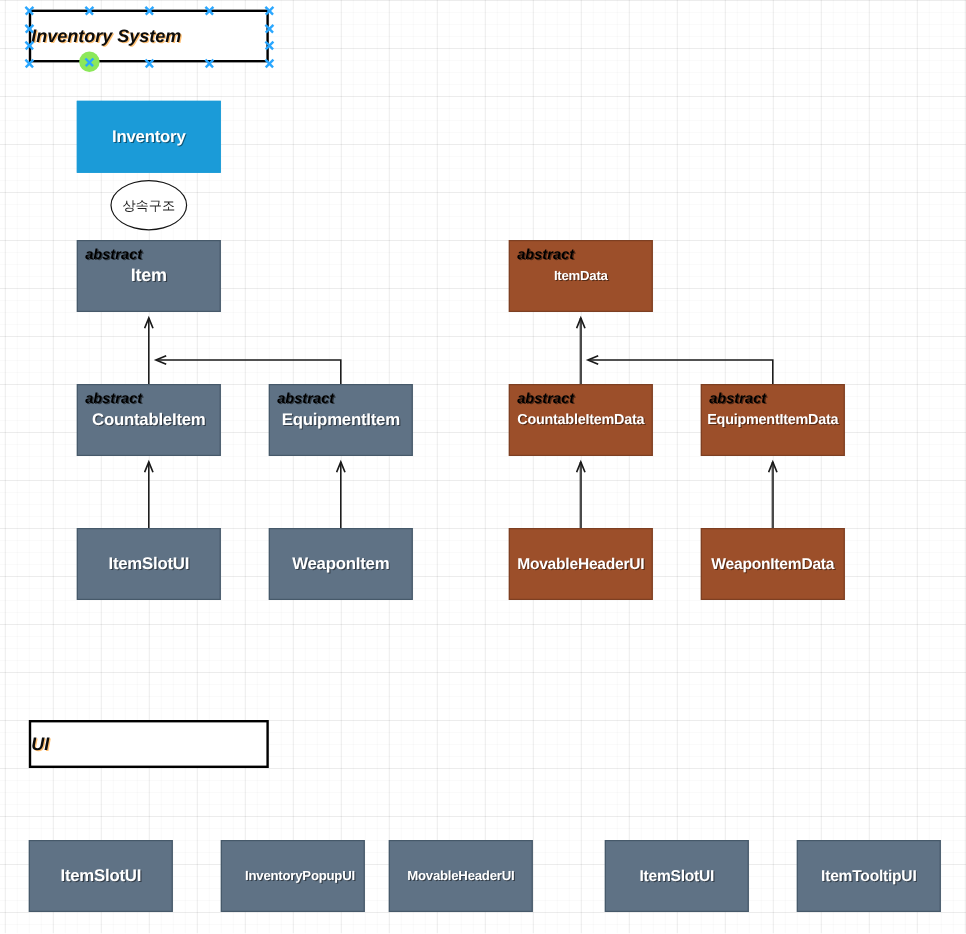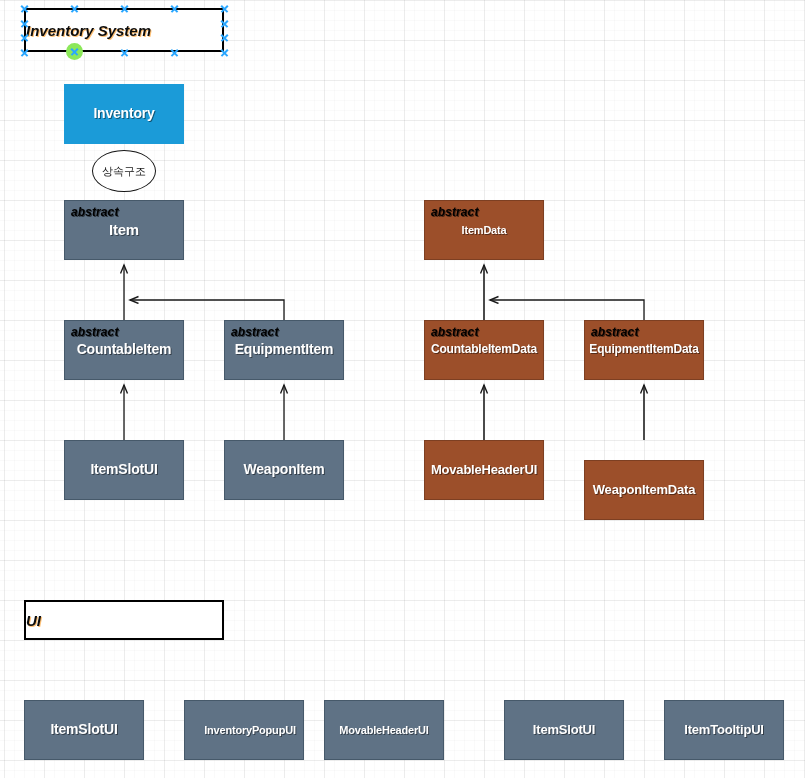--- a/index.html
+++ b/index.html
@@ -273,21 +273,21 @@
 
   <div class="node brown" style="left:584px; top:320px; width:120px; height:60px;">
     <span class="stereotype">abstract</span>
     <div class="title" style="font-size:12px;">EquipmentItemData</div>
   </div>
 
   <div class="node brown" style="left:424px; top:440px; width:120px; height:60px;">
     <div class="title" style="font-size:13px;">MovableHeaderUI</div>
   </div>
 
-  <div class="node brown" style="left:584px; top:460px; width:120px; height:60px;">
+  <div class="node brown" style="left:584px; top:440px; width:120px; height:60px;">
     <div class="title" style="font-size:13px;">WeaponItemData</div>
   </div>
 
   <div class="node slate" style="left:24px; top:700px; width:120px; height:60px;">
     <div class="title" style="font-size:14px;">ItemSlotUI</div>
   </div>
 
   <div class="node slate" style="left:184px; top:700px; width:120px; height:60px;padding-left:12px;">
     <div class="title" style="font-size:11px;">InventoryPopupUI</div>
   </div>

